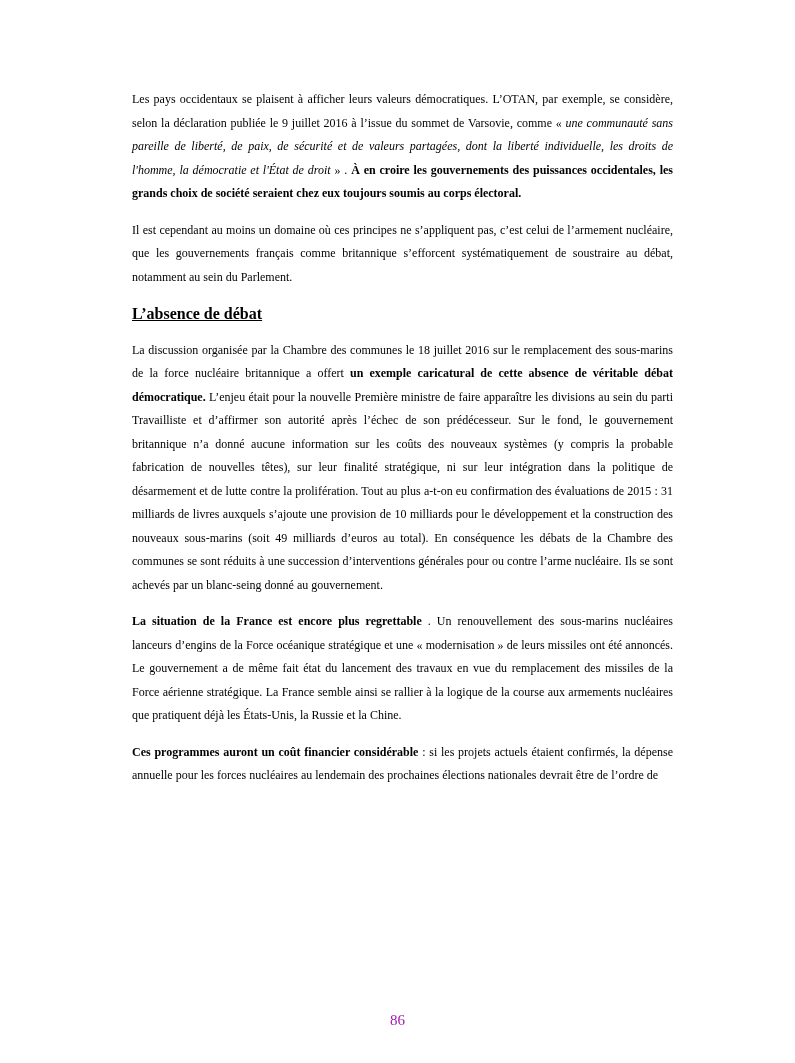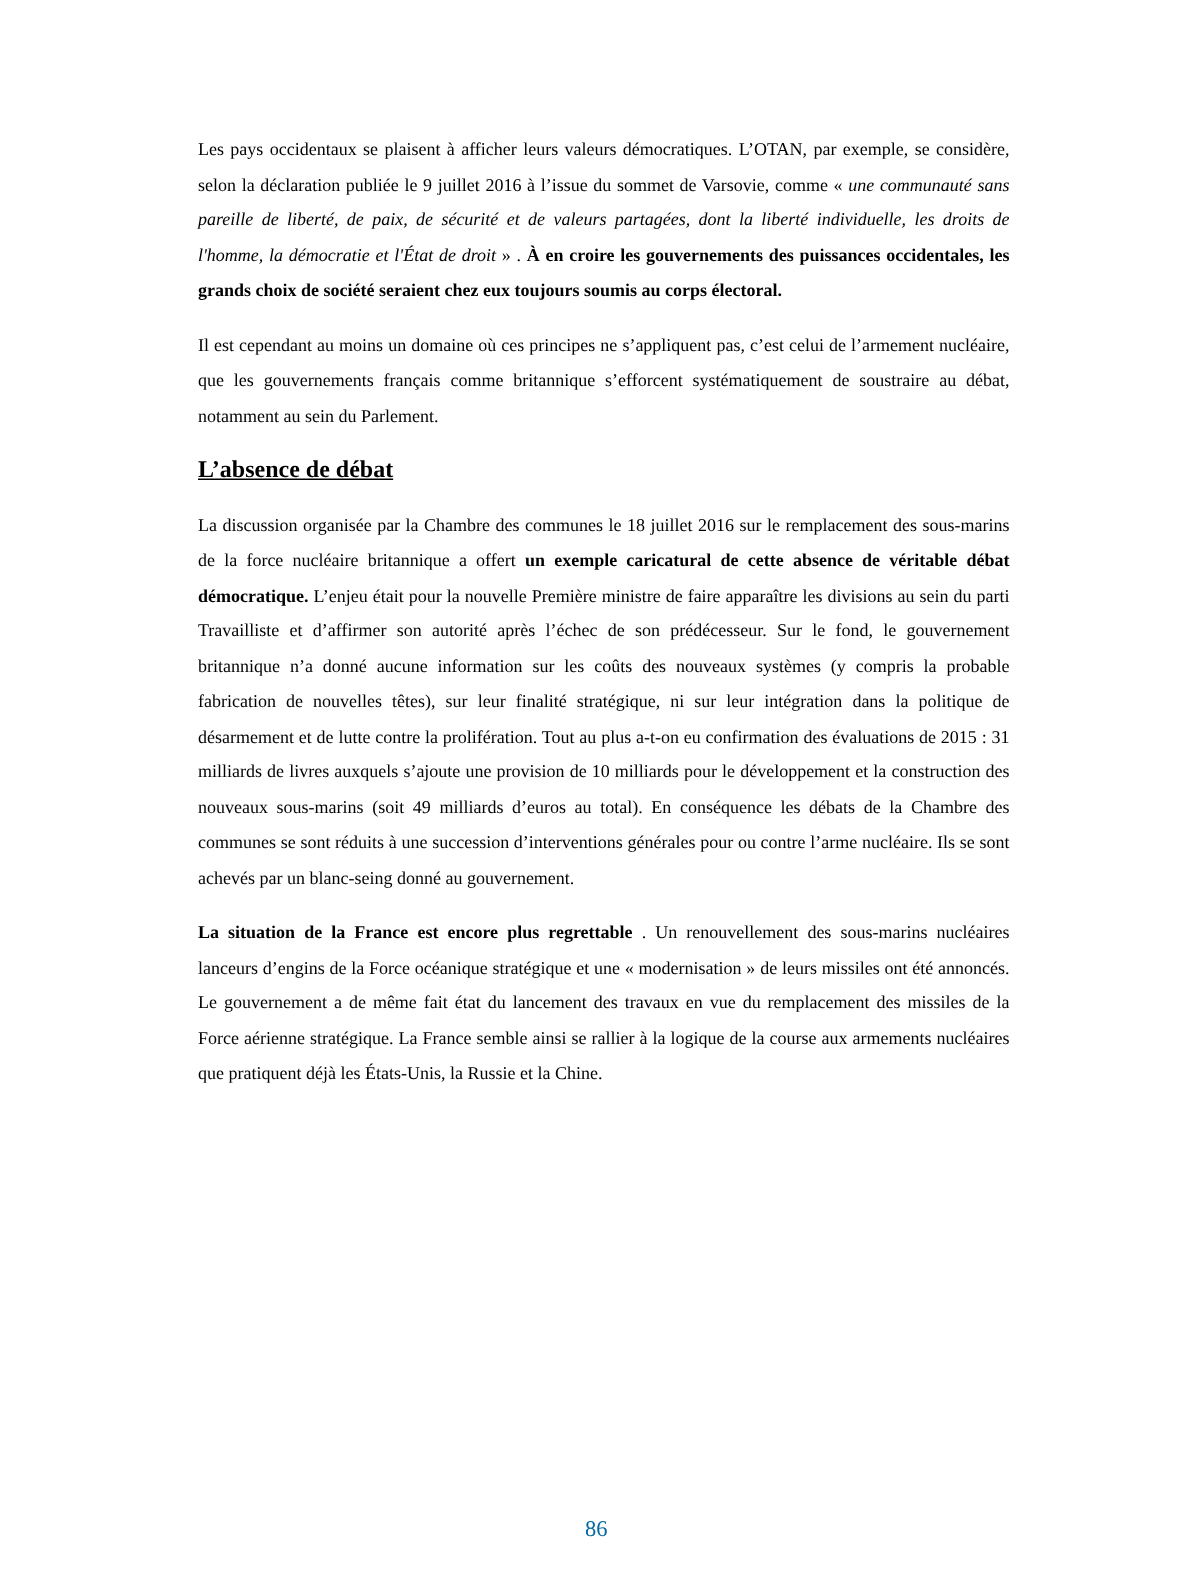--- a/index.html
+++ b/index.html
@@ -41,28 +41,29 @@
   .r-italic { font-style: italic; font-weight: normal; }
   .r-bold   { font-style: normal; font-weight: bold; }
   .footer {
     position: absolute;
     top: 1010px;
     left: 0;
     width: 795px;
     text-align: center;
     font-size: 15px;
     line-height: 20px;
-    color: #0369a1;
+    color: #a21caf;
   }
 </style>
 </head>
 <body>
 
 <div class="page">
   <div class="content">
       <p class="para"><span class="r-normal">Les pays occidentaux se plaisent à afficher leurs valeurs démocratiques. L’OTAN, par exemple, se considère, selon la déclaration publiée le 9 juillet 2016 à l’issue du sommet de Varsovie, comme « </span><span class="r-italic">une communauté sans pareille de liberté, de paix, de sécurité et de valeurs partagées, dont la liberté individuelle, les droits de l'homme, la démocratie et l'État de droit</span><span class="r-normal"> » . </span><span class="r-bold">À en croire les gouvernements des puissances occidentales, les grands choix de société seraient chez eux toujours soumis au corps électoral.</span></p>
       <p class="para"><span class="r-normal">Il est cependant au moins un domaine où ces principes ne s’appliquent pas, c’est celui de l’armement nucléaire, que les gouvernements français comme britannique s’efforcent systématiquement de soustraire au débat, notamment au sein du Parlement.</span></p>
       <h2 class="heading"><span class="r-bold">L’absence de débat</span></h2>
       <p class="para"><span class="r-normal">La discussion organisée par la Chambre des communes le 18 juillet 2016 sur le remplacement des sous-marins de la force nucléaire britannique a offert </span><span class="r-bold">un exemple caricatural de cette absence de véritable débat démocratique.</span><span class="r-normal"> L’enjeu était pour la nouvelle Première ministre de faire apparaître les divisions au sein du parti Travailliste et d’affirmer son autorité après l’échec de son prédécesseur. Sur le fond, le gouvernement britannique n’a donné aucune information sur les coûts des nouveaux systèmes (y compris la probable fabrication de nouvelles têtes), sur leur finalité stratégique, ni sur leur intégration dans la politique de désarmement et de lutte contre la prolifération. Tout au plus a-t-on eu confirmation des évaluations de 2015 : 31 milliards de livres auxquels s’ajoute une provision de 10 milliards pour le développement et la construction des nouveaux sous-marins (soit 49 milliards d’euros au total). En conséquence les débats de la Chambre des communes se sont réduits à une succession d’interventions générales pour ou contre l’arme nucléaire. Ils se sont achevés par un blanc-seing donné au gouvernement.</span></p>
       <p class="para"><span class="r-bold">La situation de la France est encore plus regrettable</span><span class="r-normal"> . Un renouvellement des sous-marins nucléaires lanceurs d’engins de la Force océanique stratégique et une « modernisation » de leurs missiles ont été annoncés. Le gouvernement a de même fait état du lancement des travaux en vue du remplacement des missiles de la Force aérienne stratégique. La France semble ainsi se rallier à la logique de la course aux armements nucléaires que pratiquent déjà les États-Unis, la Russie et la Chine.</span></p>
+      <p class="para"><span class="r-bold">Ces programmes auront un coût financier considérable</span><span class="r-normal"> : si les projets actuels étaient confirmés, la dépense annuelle pour les forces nucléaires au lendemain des prochaines élections nationales devrait être de l’ordre de</span></p>
     </div>
   <div class="footer">86</div>
 </div>
 
 </body></html>

